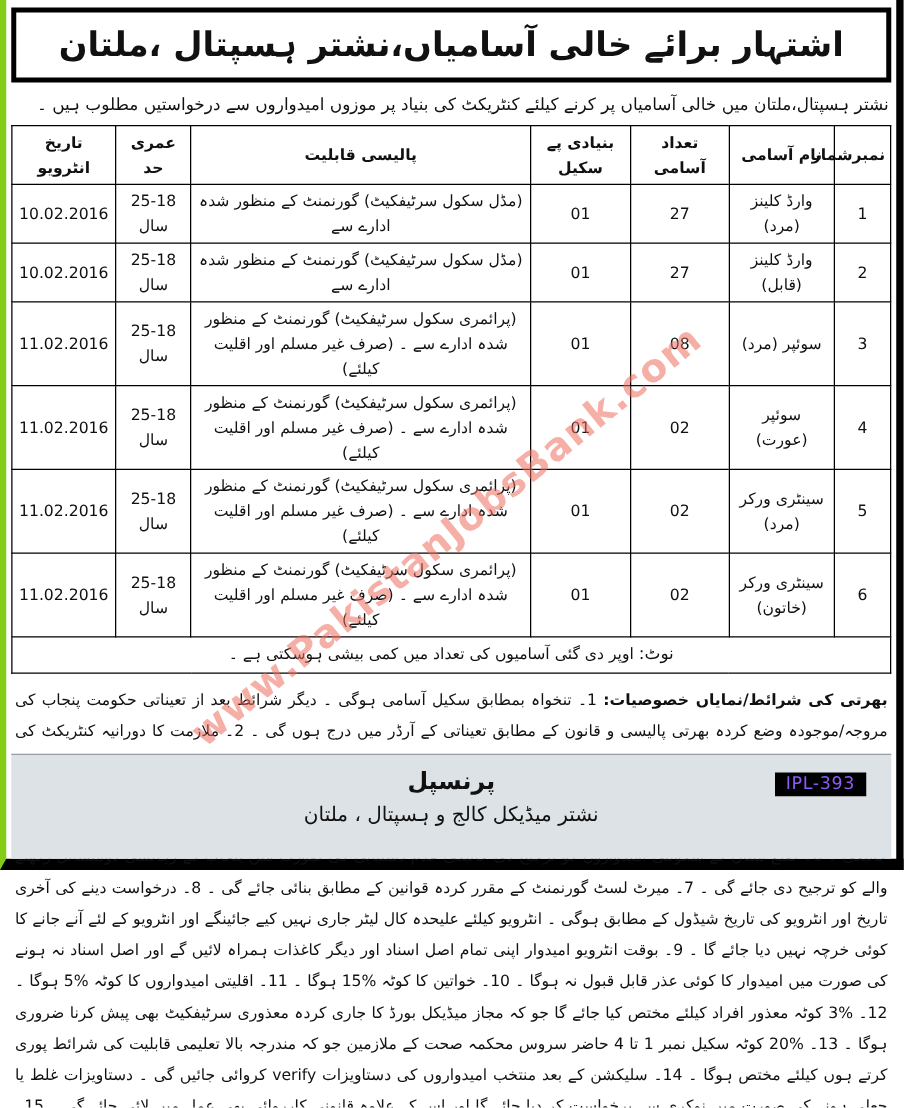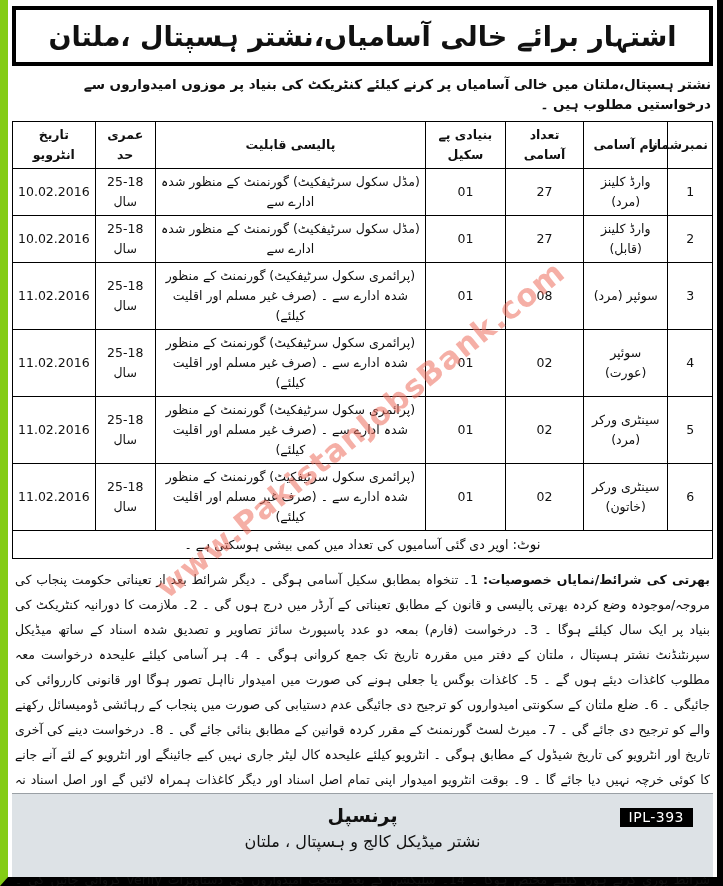--- a/index.html
+++ b/index.html
@@ -4,44 +4,44 @@
 <style>
   * { margin:0; padding:0; box-sizing:border-box; }
   html,body { background:#ffffff; }
   body {
     width:723px; height:886px; overflow:hidden;
     font-family:"DejaVu Sans", sans-serif;
     color:#111;
   }
   .ad {
     position:relative;
-    width:723px; height:886px;
+    width:723px; height:696px;
     background:#fff;
-    border-left:8px solid #84cc16;
+    border-left:5px solid #84cc16;
     border-right:6px solid #000;
     border-bottom:9px solid #000;
     padding:6px 4px 0 4px;
   }
   
   .title-box {
     border:4px solid #000;
     background:#fff;
     height:60px;
     display:flex; align-items:center; justify-content:center;
     overflow:hidden;
   }
   .title-box .title {
     font-size:27px; font-weight:bold;
     white-space:nowrap;
     direction:rtl;
   }
   
   .intro {
     direction:rtl; text-align:right;
-    font-size:13.5px; font-weight:bold;
+    font-size:13.5px; font-weight:normal;
     padding:8px 2px 6px 2px;
     line-height:1.5;
   }
   
   table.jobs {
     width:100%;
     border-collapse:collapse;
     direction:rtl;
     table-layout:fixed;
   }
@@ -89,21 +89,21 @@
     line-height:1.4;
   }
   .org {
     direction:rtl;
     font-size:16px;
     line-height:1.6;
   }
   .ref-badge {
     position:absolute;
     top:14px; right:20px;
-    background:#000; color:#ffffff;
+    background:#000; color:#8b5cf6;
     font-size:14px;
     padding:1px 9px 2px 9px;
     letter-spacing:0.5px;
     direction:ltr;
     margin-left:20px;
   }
   
   .watermark {
     position:absolute;
     left:100px; top:425px;

